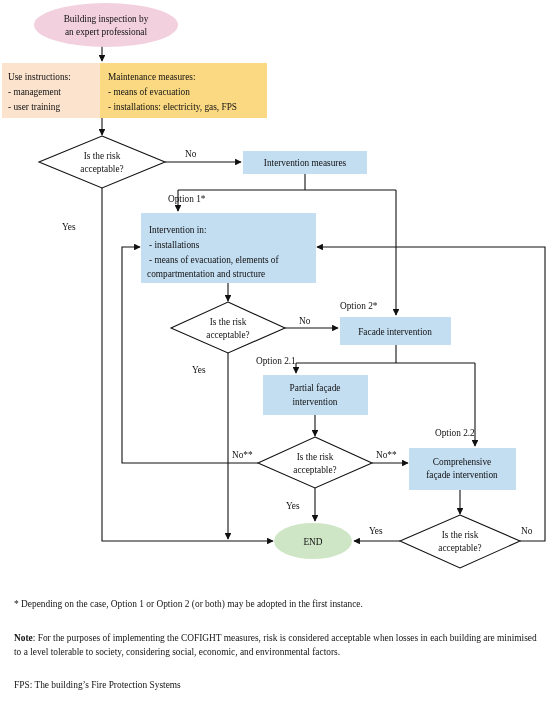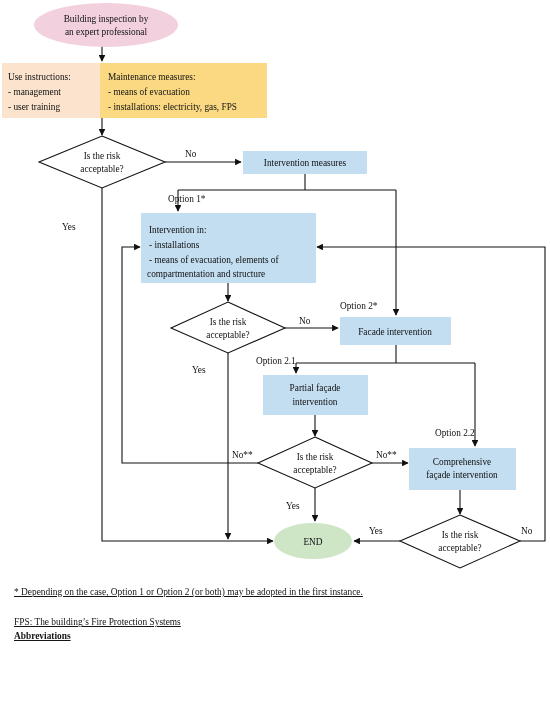--- a/index.html
+++ b/index.html
@@ -45,22 +45,21 @@
   .notes {
     position: absolute;
     left: 14px;
     top: 586px;
     width: 524px;
     font-size: 9.4px;
     line-height: 1.42;
     color: #141414;
   }
   .notes p {
-    margin: 0 0 0 0;
-    text-decoration: underline;
+    margin: 12px 0 0 0;
   }
   .notes .gap {
     height: 9px;
   }
   .notes .gap-sm {
     height: 8px;
   }
   .notes b {
     font-weight: bold;
   }
@@ -208,16 +207,17 @@
   <text class="edge-label" x="232" y="458">No**</text>
   <text class="edge-label" x="376" y="458">No**</text>
   <text class="edge-label" x="286" y="509">Yes</text>
   <text class="edge-label" x="369" y="534">Yes</text>
   <text class="edge-label" x="521" y="534">No</text>
 </svg>
 
 <div class="notes">
   <p>* Depending on the case, Option 1 or Option 2 (or both) may be adopted in the first instance.</p>
   <div class="gap"></div>
+  <p><b>Note</b><span>: For the purposes of implementing the COFIGHT measures, risk is considered acceptable when losses in each building are minimised to a level tolerable to society, considering social, economic, and environmental factors.</span></p>
   <div class="gap-sm"></div>
   <p>FPS: The building’s Fire Protection Systems</p>
   <p><b>Abbreviations</b></p>
 </div>
 
 </body></html>

